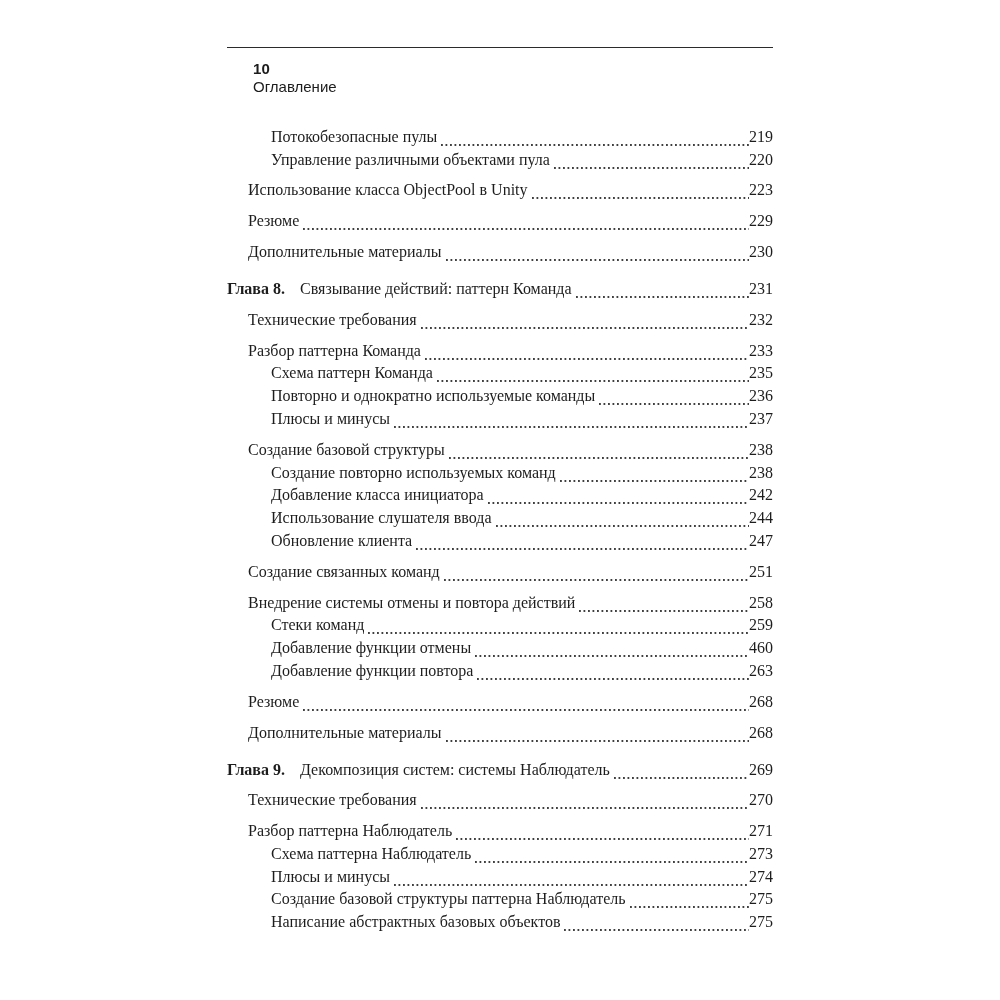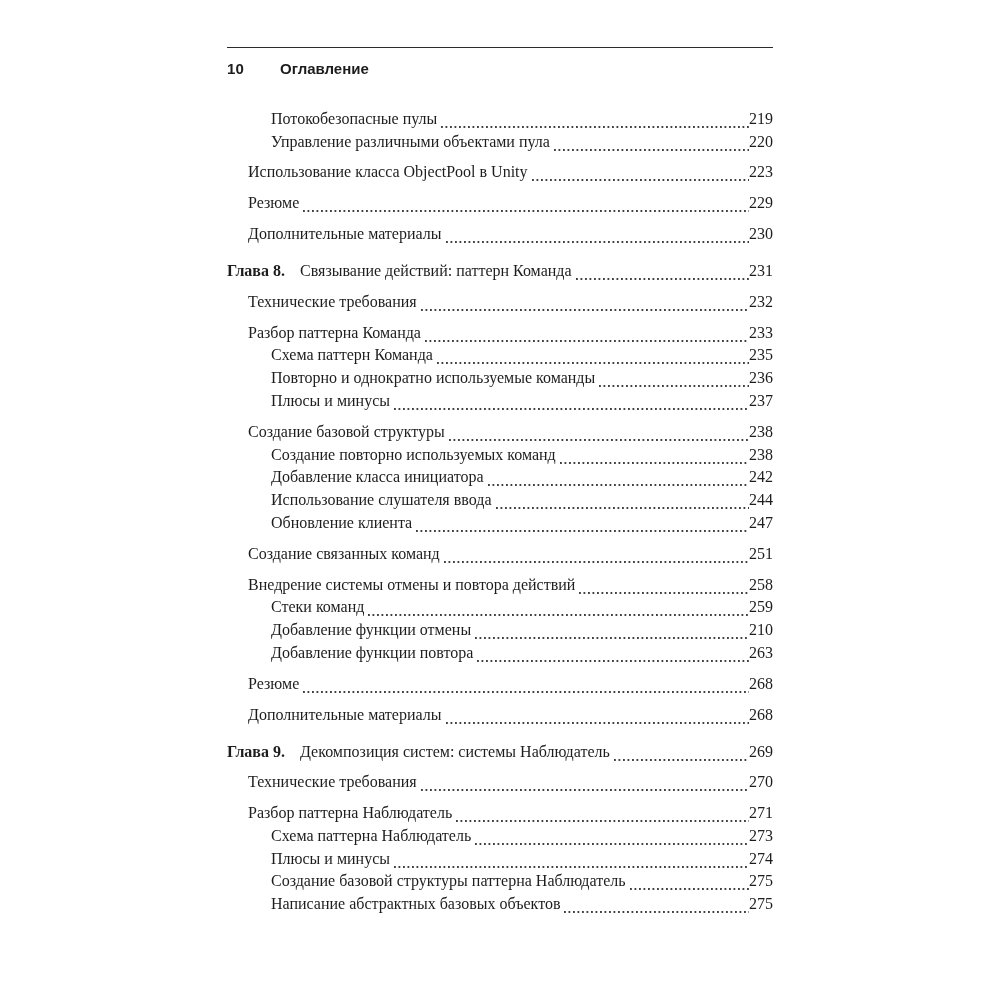--- a/index.html
+++ b/index.html
@@ -25,28 +25,28 @@
     height: 0;
   }
   .header-row {
     margin-top: 12px;
     display: flex;
     align-items: baseline;
     font-family: "Liberation Sans", sans-serif;
     font-size: 15px;
     line-height: 18px;
     color: #1c1c1c;
+    flex-direction: column;
   }
   .page-number {
     font-weight: bold;
     letter-spacing: 0.2px;
   }
   .header-title {
-    margin-left: 36px;
-    font-weight: bold;
+    margin-left: 26px;
   }
   .toc {
     margin-top: 27px;
     font-family: "Liberation Serif", serif;
     font-size: 16px;
     color: #1d1d1d;
   }
   .row {
     display: flex;
     align-items: flex-end;
@@ -198,21 +198,21 @@
         <div class="row level-2">
 
     <span class="title">Стеки команд</span>
     <span class="leader"></span>
     <span class="pagenum">259</span>
   </div>
         <div class="row level-2">
 
     <span class="title">Добавление функции отмены</span>
     <span class="leader"></span>
-    <span class="pagenum">210</span>
+    <span class="pagenum">460</span>
   </div>
         <div class="row level-2">
 
     <span class="title">Добавление функции повтора</span>
     <span class="leader"></span>
     <span class="pagenum">263</span>
   </div>
         <div class="row level-1">
 
     <span class="title">Резюме</span>

